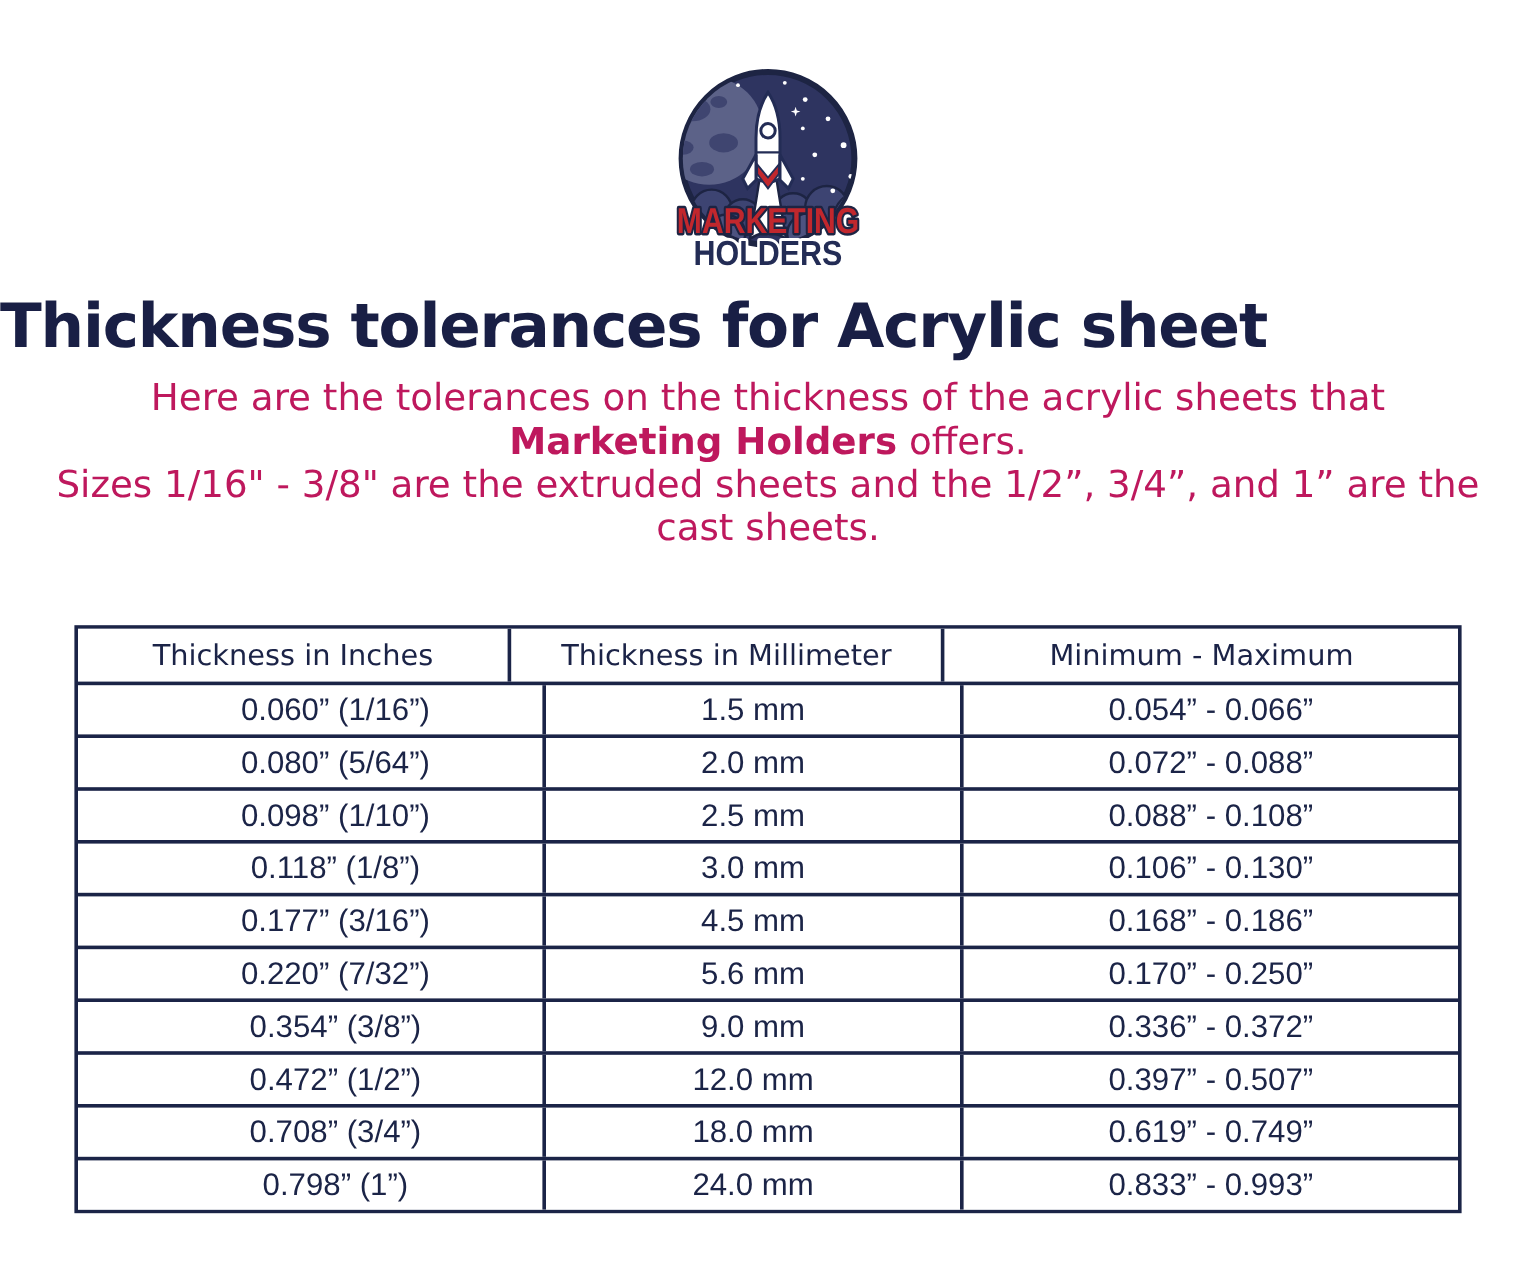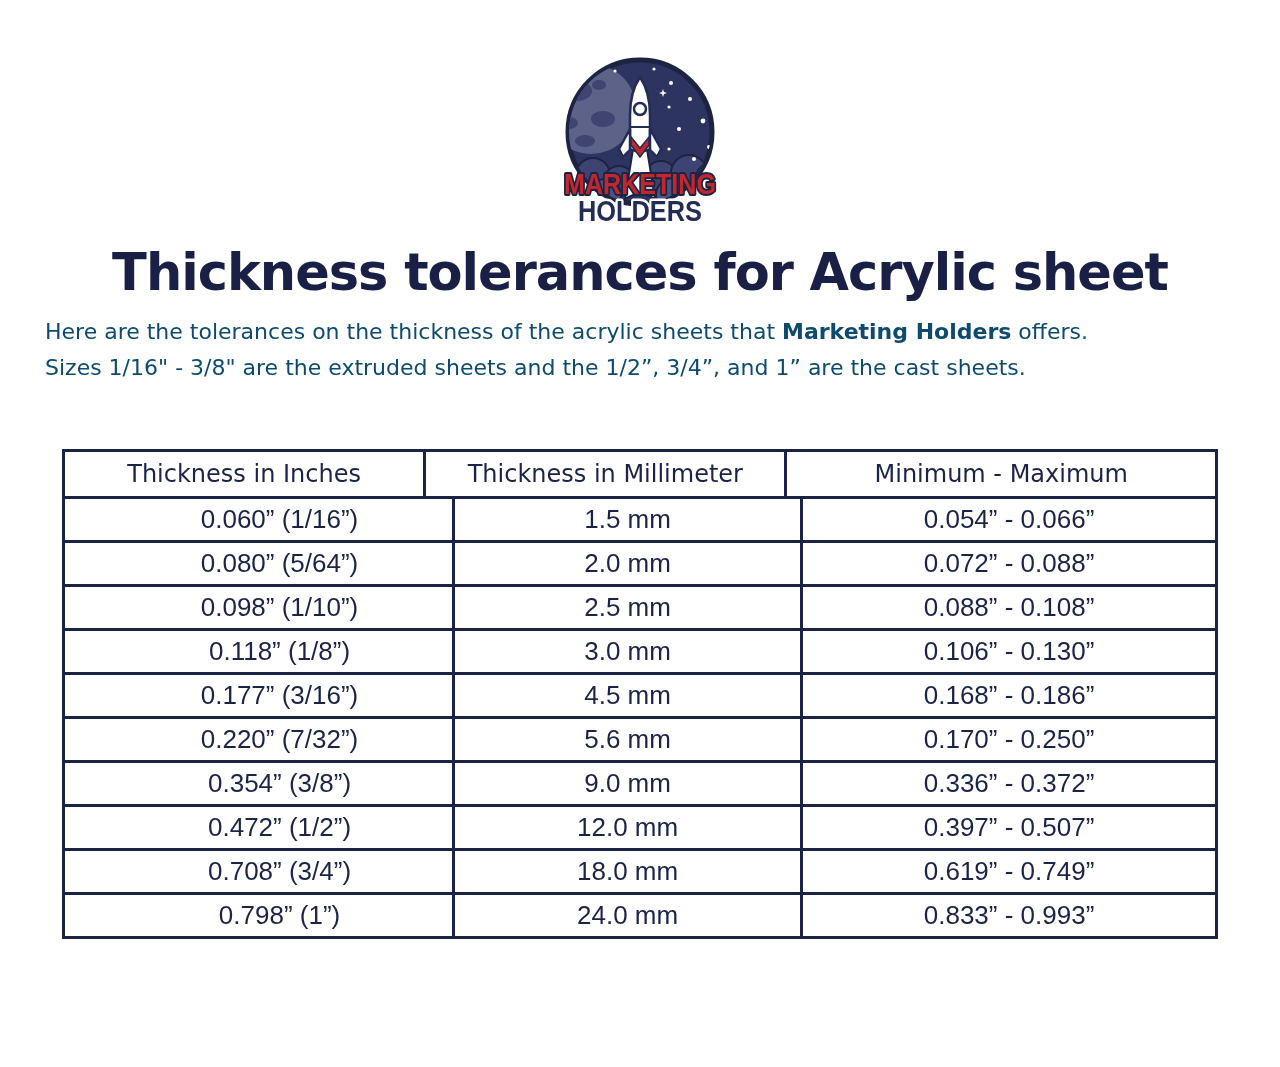--- a/index.html
+++ b/index.html
@@ -18,34 +18,33 @@
     padding-top: 33px;
     display: flex;
     justify-content: center;
   }
   .logo-text {
     font-family: "Liberation Sans", sans-serif;
     font-weight: bold;
   }
   .page-title {
     margin-top: 18px;
-    text-align: center;
     font-family: "DejaVu Sans", sans-serif;
     font-weight: bold;
     font-size: 51px;
     letter-spacing: -1px;
     color: #191f45;
   }
   .subtitle {
     margin: 12px auto 0;
     width: 1190px;
-    text-align: left;
-    font-size: 22px;
+    text-align: center;
+    font-size: 31px;
     line-height: 36px;
-    color: #0c4a6e;
+    color: #be185d;
   }
   .subtitle b { font-weight: bold; }
   .tol-table {
     margin: 63px auto 0;
     width: 1156px;
     border: 3px solid #1b2447;
   }
   .trow {
     display: flex;
     height: 44px;

